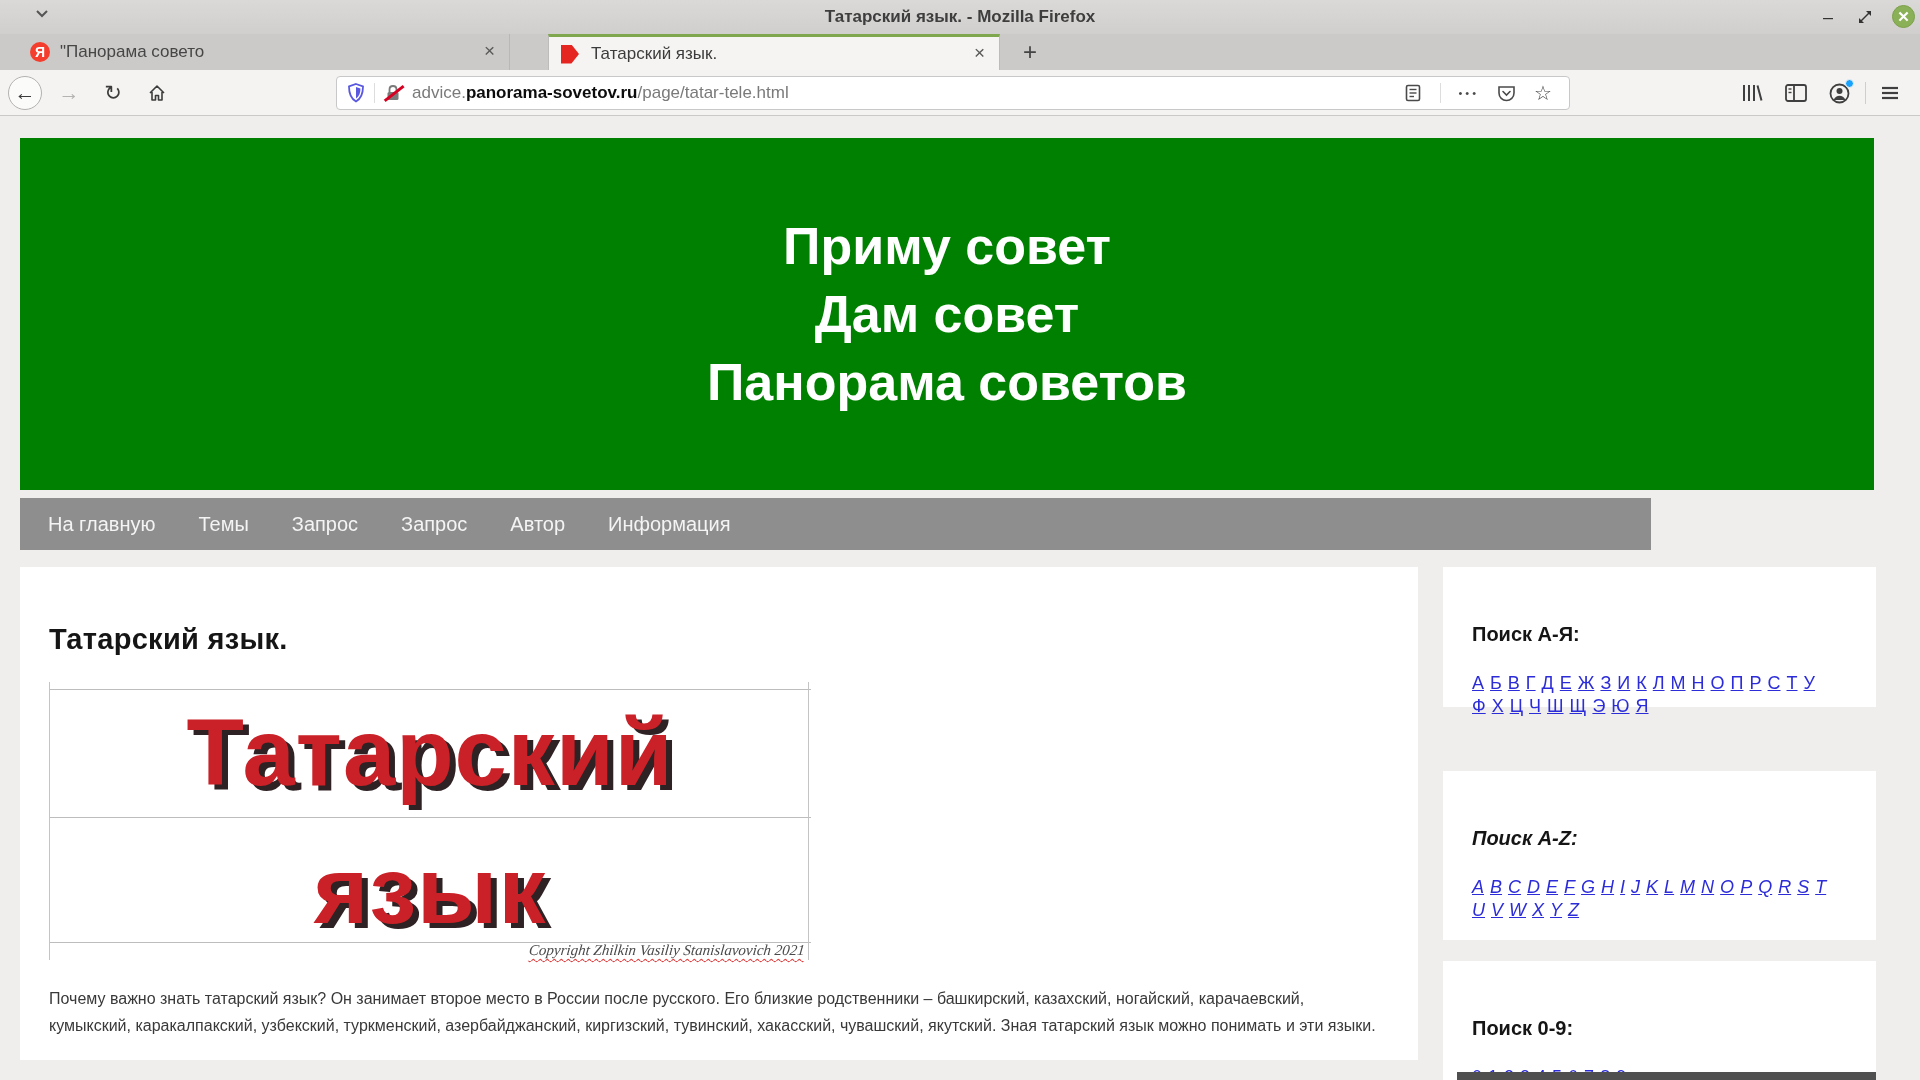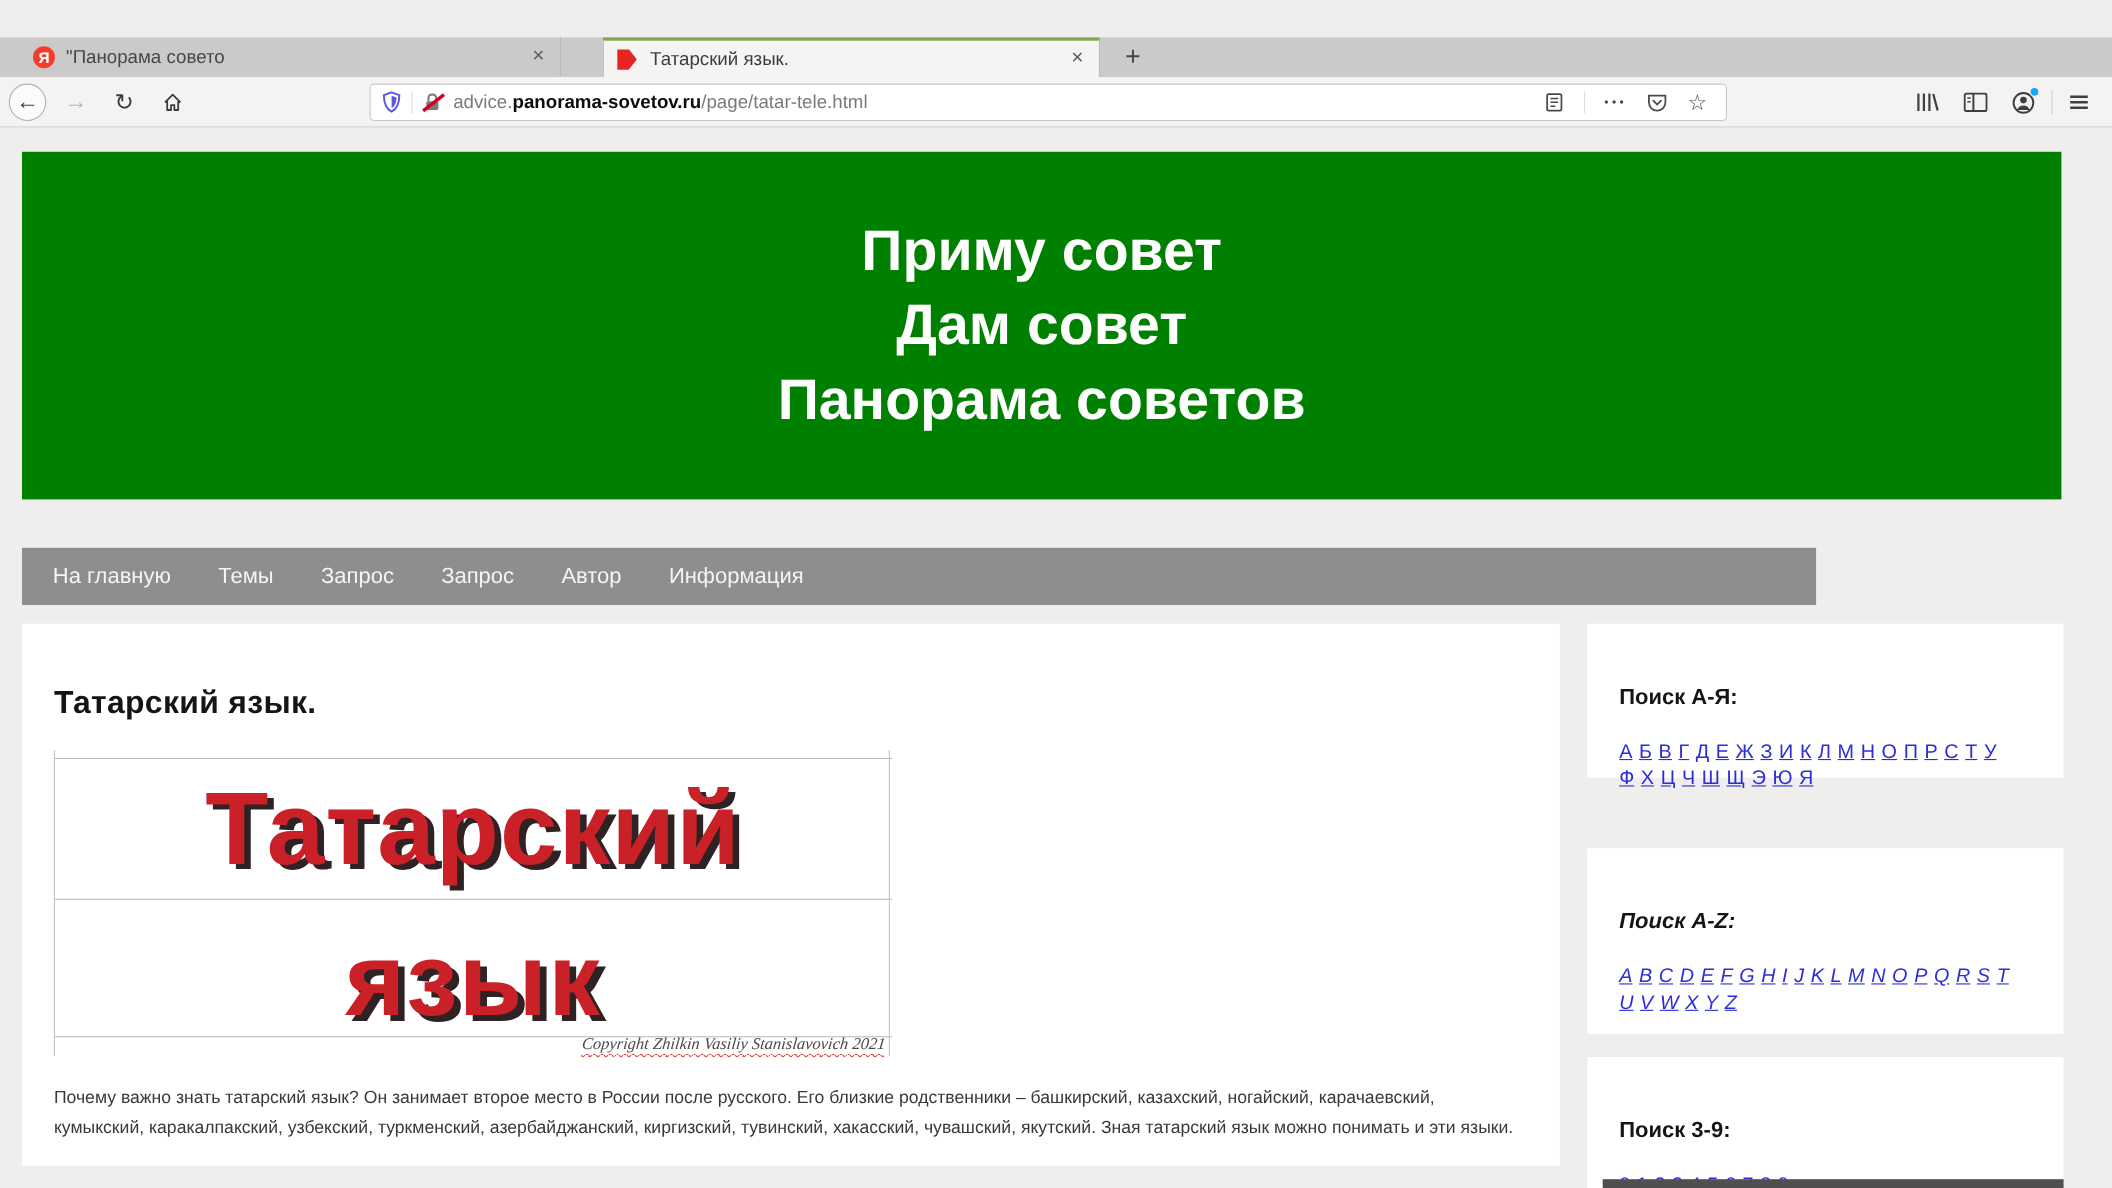--- a/index.html
+++ b/index.html
@@ -66,21 +66,21 @@
 
   .chrome-right { position: absolute; right: 10px; top: 6px; height: 34px; display: flex; align-items: center; }
   .chrome-icon { margin: 0 11px; position: relative; display: flex; align-items: center; }
   .chrome-sep { width: 1px; height: 22px; background: #cfcecc; margin: 0 4px; }
   .notif-dot { position: absolute; right: -4px; top: -4px; width: 9px; height: 9px;
     border-radius: 50%; background: #17a3fd; border: 1px solid #f4f3f1; }
 
   
   .viewport { position: absolute; left: 0; top: 116px; width: 1920px; height: 964px; background: #efeeed; }
 
-  .banner { position: absolute; left: 20px; top: 22px; width: 1854px; height: 316px;
+  .banner { position: absolute; left: 20px; top: 22px; width: 1854px; height: 352px;
     background: var(--banner-green, #008000); display: flex; flex-direction: column;
     align-items: center; justify-content: center; }
   .banner-line { color: #fff; font-size: 52px; font-weight: bold; line-height: 68px; text-align: center; }
 
   .mainnav { position: absolute; left: 20px; top: 382px; width: 1631px; height: 52px;
     background: var(--nav-gray, #8e8e8e); display: flex; align-items: center; padding-left: 28px; gap: 43px; }
   .mainnav-item { color: #f4f4f4; font-size: 20px; white-space: nowrap; }
 
   .article-card { position: absolute; left: 20px; top: 451px; width: 1398px; height: 493px; background: #fff; }
   .article-title { margin: 56px 0 0 29px; font-size: 29px; font-weight: bold; color: #151515; letter-spacing: 0.3px; }
@@ -111,20 +111,37 @@
 
   .bottom-strip { position: absolute; left: 1457px; top: 956px; width: 419px; height: 8px; background: #4f4f4f; }
 
   svg { display: block; }
 </style>
 </head>
 <body>
 
 <div class="screen">
 
+  <div class="titlebar">
+    <div class="titlebar-chevron">
+      <svg width="12" height="8" viewBox="0 0 12 8">
+          <polyline points="1,1 6,6 11,1" fill="none" stroke="#555" stroke-width="2"></polyline>
+        </svg>
+    </div>
+    <div class="win-title">Татарский язык. - Mozilla Firefox</div>
+    <div class="win-btn win-min">–</div>
+    <div class="win-btn win-max">
+      <svg width="14" height="14" viewBox="0 0 14 14">
+        <path d="M8 1 L13 1 L13 6 Z" fill="#333"></path>
+          <path d="M6 13 L1 13 L1 8 Z" fill="#333"></path>
+        <line x1="3" y1="11" x2="11" y2="3" stroke="#333" stroke-width="1.4"></line>
+      </svg>
+    </div>
+    <div class="win-btn win-close">✕</div>
+  </div>
 
   <div class="tabbar">
     <div class="tab tab-1">
       <div class="tab-favicon yandex-badge">Я</div>
       <div class="tab-label"><span>"Панорама совето</span><span class="fade"></span></div>
       <div class="tab-close">×</div>
     </div>
     <div class="tab tab-2">
       <div class="tab-favicon">
           <div class="flag-badge"></div>
@@ -262,21 +279,21 @@
     </div>
 
     <div class="side-card side-card-2">
       <div class="side-title">Поиск A-Z:</div>
       <div class="letter-links">
         
       <a class="letter-link">A</a><a class="letter-link">B</a><a class="letter-link">C</a><a class="letter-link">D</a><a class="letter-link">E</a><a class="letter-link">F</a><a class="letter-link">G</a><a class="letter-link">H</a><a class="letter-link">I</a><a class="letter-link">J</a><a class="letter-link">K</a><a class="letter-link">L</a><a class="letter-link">M</a><a class="letter-link">N</a><a class="letter-link">O</a><a class="letter-link">P</a><a class="letter-link">Q</a><a class="letter-link">R</a><a class="letter-link">S</a><a class="letter-link">T</a><a class="letter-link">U</a><a class="letter-link">V</a><a class="letter-link">W</a><a class="letter-link">X</a><a class="letter-link">Y</a><a class="letter-link">Z</a></div>
     </div>
 
     <div class="side-card side-card-3">
-      <div class="side-title">Поиск 3-9:</div>
+      <div class="side-title">Поиск 0-9:</div>
       <div class="letter-links">
         
       <a class="letter-link">0</a><a class="letter-link">1</a><a class="letter-link">2</a><a class="letter-link">3</a><a class="letter-link">4</a><a class="letter-link">5</a><a class="letter-link">6</a><a class="letter-link">7</a><a class="letter-link">8</a><a class="letter-link">9</a></div>
     </div>
 
     <div class="bottom-strip"></div>
   </div>
 
 </div>
 

